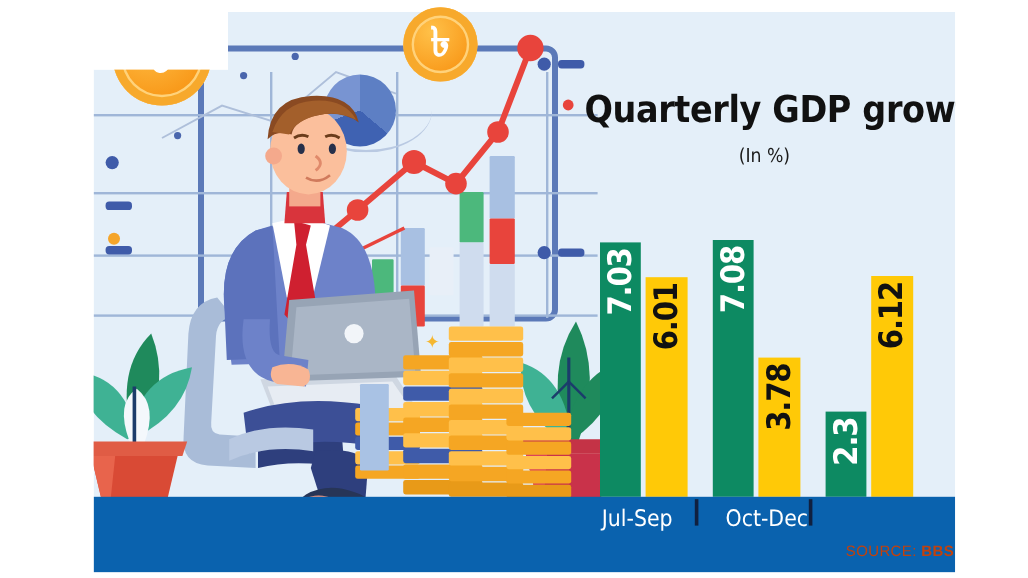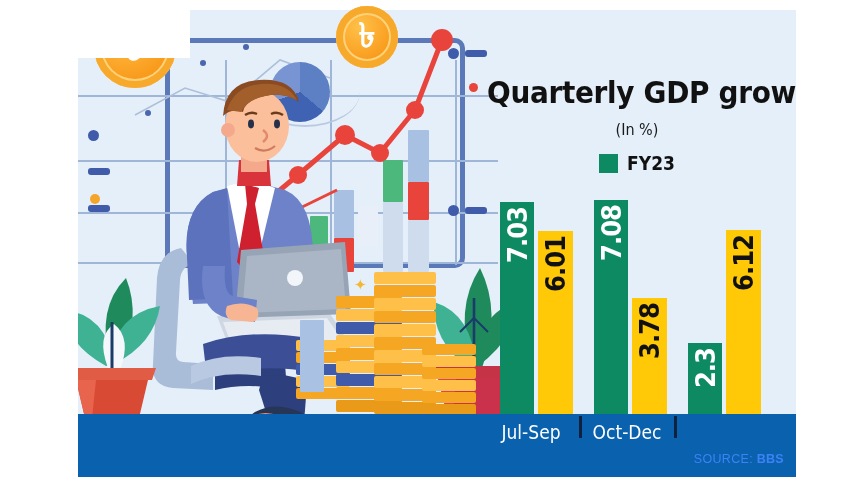--- a/index.html
+++ b/index.html
@@ -79,21 +79,21 @@
 
   .bar{position:absolute;display:flex;align-items:flex-start;justify-content:center;}
   .bar .vlabel{writing-mode:vertical-rl;transform:rotate(180deg);
                font-family:"DejaVu Sans Condensed","Liberation Sans",sans-serif;
                font-weight:bold;font-size:27px;letter-spacing:-1px;
                margin-top:5px;line-height:1;}
 
   .xtick{position:absolute;width:3px;background:#10203f;}
   .xlabel{position:absolute;color:#fff;font-size:19px;text-align:center;
           font-family:"DejaVu Sans Condensed","Liberation Sans",sans-serif;}
-  .source{position:absolute;right:73px;top:452px;color:#3b82f6;font-size:12.5px;
+  .source{position:absolute;right:62px;top:452px;color:#c2410c;font-size:12.5px;
           font-family:"Liberation Sans",sans-serif;letter-spacing:0.3px;}
   .source b{font-weight:bold;}
   .spark{position:absolute;color:#f5b731;font-size:15px;}
 </style>
 </head>
 <body>
 
 <div id="canvas">
 
   <div class="panel-bg-2"></div>
@@ -278,24 +278,20 @@
   </div>
   <div class="coin" style="left:336px;top:6px;width:62px;height:62px;">
     <span class="taka" style="font-size:34px;">৳</span>
   </div>
 
   <div class="red-pip"></div>
   <div class="title">Quarterly GDP growth</div>
   <div class="subtitle">(In %)</div>
 
   <div class="legend">
-    <div class="legend-item">
-      <span class="sw" style="background:#0d8a62;"></span>
-      <span class="legend-label">FY23</span>
-    </div>
   </div>
 
   <div class="bar" style="left:500px;top:202px;width:34px;height:212px;background:#0d8a62;">
     <span class="vlabel" style="color:#fff;">7.03</span>
   </div>
   <div class="bar" style="left:538px;top:231px;width:35px;height:183px;background:#ffc907;">
     <span class="vlabel" style="color:#111;">6.01</span>
   </div>
   <div class="bar" style="left:594px;top:200px;width:34px;height:214px;background:#0d8a62;">
     <span class="vlabel" style="color:#fff;">7.08</span>
@@ -308,21 +304,21 @@
   </div>
   <div class="bar" style="left:726px;top:230px;width:35px;height:184px;background:#ffc907;">
     <span class="vlabel" style="color:#111;">6.12</span>
   </div>
 
   <div class="footer"></div>
   <div class="xtick" style="left:579px;top:416px;height:22px;"></div>
   <div class="xtick" style="left:674px;top:416px;height:22px;"></div>
 
   <div class="xlabel" style="left:485px;top:421px;width:92px;">Jul-Sep</div>
-  <div class="xlabel" style="left:582px;top:421px;width:90px;">Oct-Dec</div>
+  <div class="xlabel" style="left:582px;top:421px;width:90px;padding-left:12px;">Oct-Dec</div>
 
   <div class="source">
     <span>SOURCE:</span>
     <b>BBS</b>
   </div>
 
   <div class="white-notch"></div>
   <div class="white-notch-r"></div>
   <div class="white-top"></div>
   <div class="white-bottom"></div>

